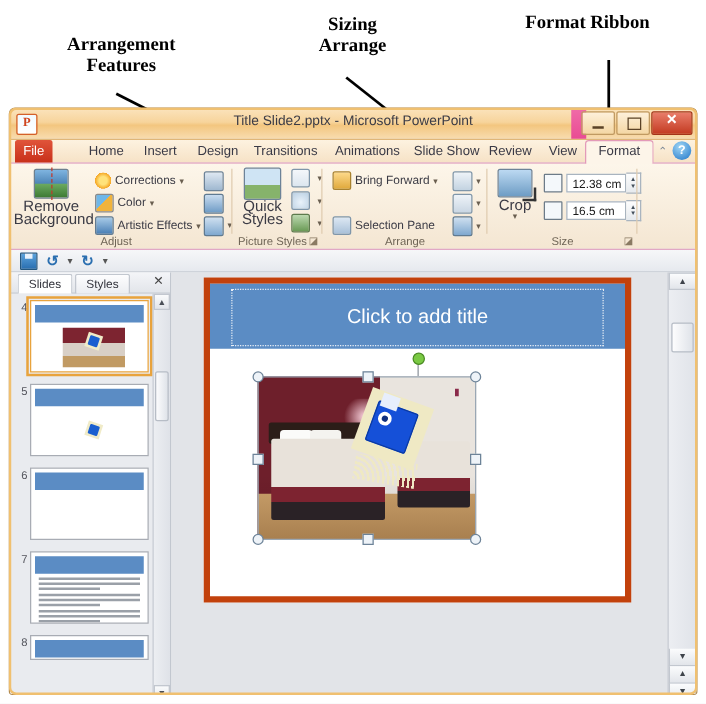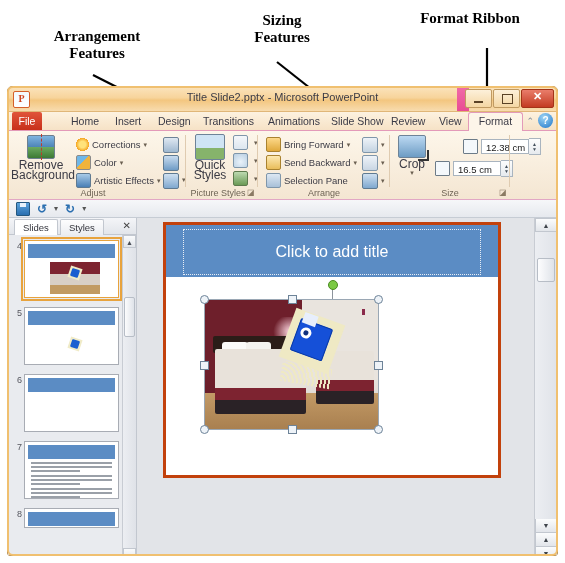--- a/index.html
+++ b/index.html
@@ -244,21 +244,21 @@
     background:linear-gradient(to right,#eceef2,#dfe2e8);border-left:1px solid #c8ccd3;
   }
   .ps-up,.ps-dn{height:13px;font-size:7px;color:#4a4f57;text-align:center;line-height:13px;background:linear-gradient(to bottom,#fafbfc,#e2e5ea);border:1px solid #c2c7cf;box-sizing:border-box;}
   .ps-dn{position:absolute;bottom:0;left:0;right:0;}
   .ps-thumbv{position:absolute;left:1px;right:1px;top:62px;height:38px;background:linear-gradient(to right,#fcfcfd,#dfe3e9);border:1px solid #b7bdc6;border-radius:2px;}
 
   
   .slidearea{position:absolute;left:129px;top:0;right:22px;bottom:0;background:#e2e4e8;}
   .slide{
     position:absolute;left:26px;top:4px;width:332px;height:250px;
-    background:#fff;border:3px solid #c2410c;
+    background:#fff;border:5px solid #c2410c;
   }
   .slide-title{
     position:absolute;left:0;right:0;top:0;height:52px;background:#5b8cc4;
   }
   .title-ph{
     position:absolute;left:17px;right:17px;top:4px;height:44px;
     border:1px dotted #e9eef5;
     display:flex;align-items:center;justify-content:center;
     color:#ffffff;font-size:16px;
   }
@@ -326,21 +326,21 @@
   .ns-btn{height:11px;text-align:center;font-size:6px;line-height:11px;color:#4a4f57;}
 </style>
 </head>
 <body>
 
 <div class="root">
 
   <div class="annot" id="annot-arrangement">Arrangement
 Features</div>
   <div class="annot" id="annot-sizing">Sizing
-Features</div>
+Arrange</div>
   <div class="annot" id="annot-format">Format Ribbon</div>
 
   <svg class="arrow-svg" viewBox="0 0 565 563">
     <defs>
       <marker id="ah" markerWidth="8" markerHeight="8" refX="6" refY="4" orient="auto">
         <path d="M0,0 L8,4 L0,8 z" fill="#000"></path>
       </marker>
     </defs>
     <path d="M93,75 L276,168" stroke="#000" stroke-width="2.2" fill="none" marker-end="url(#ah)"></path>
     <path d="M277,62 L382,145" stroke="#000" stroke-width="2.2" fill="none" marker-end="url(#ah)"></path>
@@ -437,25 +437,20 @@
         <div class="dlg-launch">◪</div>
         <div class="gsep"></div>
       </div>
 
       <div class="rgroup" style="left:250px;width:132px;">
         <div class="smrow" style="left:8px;top:6px;">
           <span class="smicon ic-bring"></span>
           <span>Bring Forward</span>
           <span class="caret">▾</span>
         </div>
-        <div class="smrow" style="left:8px;top:24px;">
-          <span class="smicon ic-send"></span>
-          <span>Send Backward</span>
-          <span class="caret">▾</span>
-        </div>
         <div class="smrow" style="left:8px;top:42px;">
           <span class="smicon ic-selpane"></span>
           <span>Selection Pane</span>
         </div>
 
         <div class="smicon ic-align" style="position:absolute;left:104px;top:6px;width:14px;height:14px;"></div>
         <span class="caret" style="position:absolute;left:120px;top:10px;">▾</span>
         <div class="smicon ic-group" style="position:absolute;left:104px;top:24px;width:14px;height:14px;"></div>
         <span class="caret" style="position:absolute;left:120px;top:28px;">▾</span>
         <div class="smicon ic-rotate" style="position:absolute;left:104px;top:42px;width:14px;height:14px;"></div>
@@ -465,21 +460,21 @@
         <div class="gsep"></div>
       </div>
 
       <div class="rgroup" style="left:382px;width:120px;">
         <div class="bigbtn" style="left:2px;top:4px;width:40px;">
           <div class="ic-crop"></div>
           <div class="bl">Crop</div>
           <div class="caret" style="margin:0;">▾</div>
         </div>
 
-        <div class="smrow" style="left:45px;top:8px;margin-left:28px;">
+        <div class="smrow" style="left:45px;top:8px;">
           <span class="ic-h"></span>
           <span class="spin">12.38 cm</span>
           <span class="spinarrows">
               <span>▲</span>
               <span>▼</span>
             </span>
         </div>
         <div class="smrow" style="left:45px;top:30px;">
           <span class="ic-w"></span>
           <span class="spin">16.5 cm</span>

